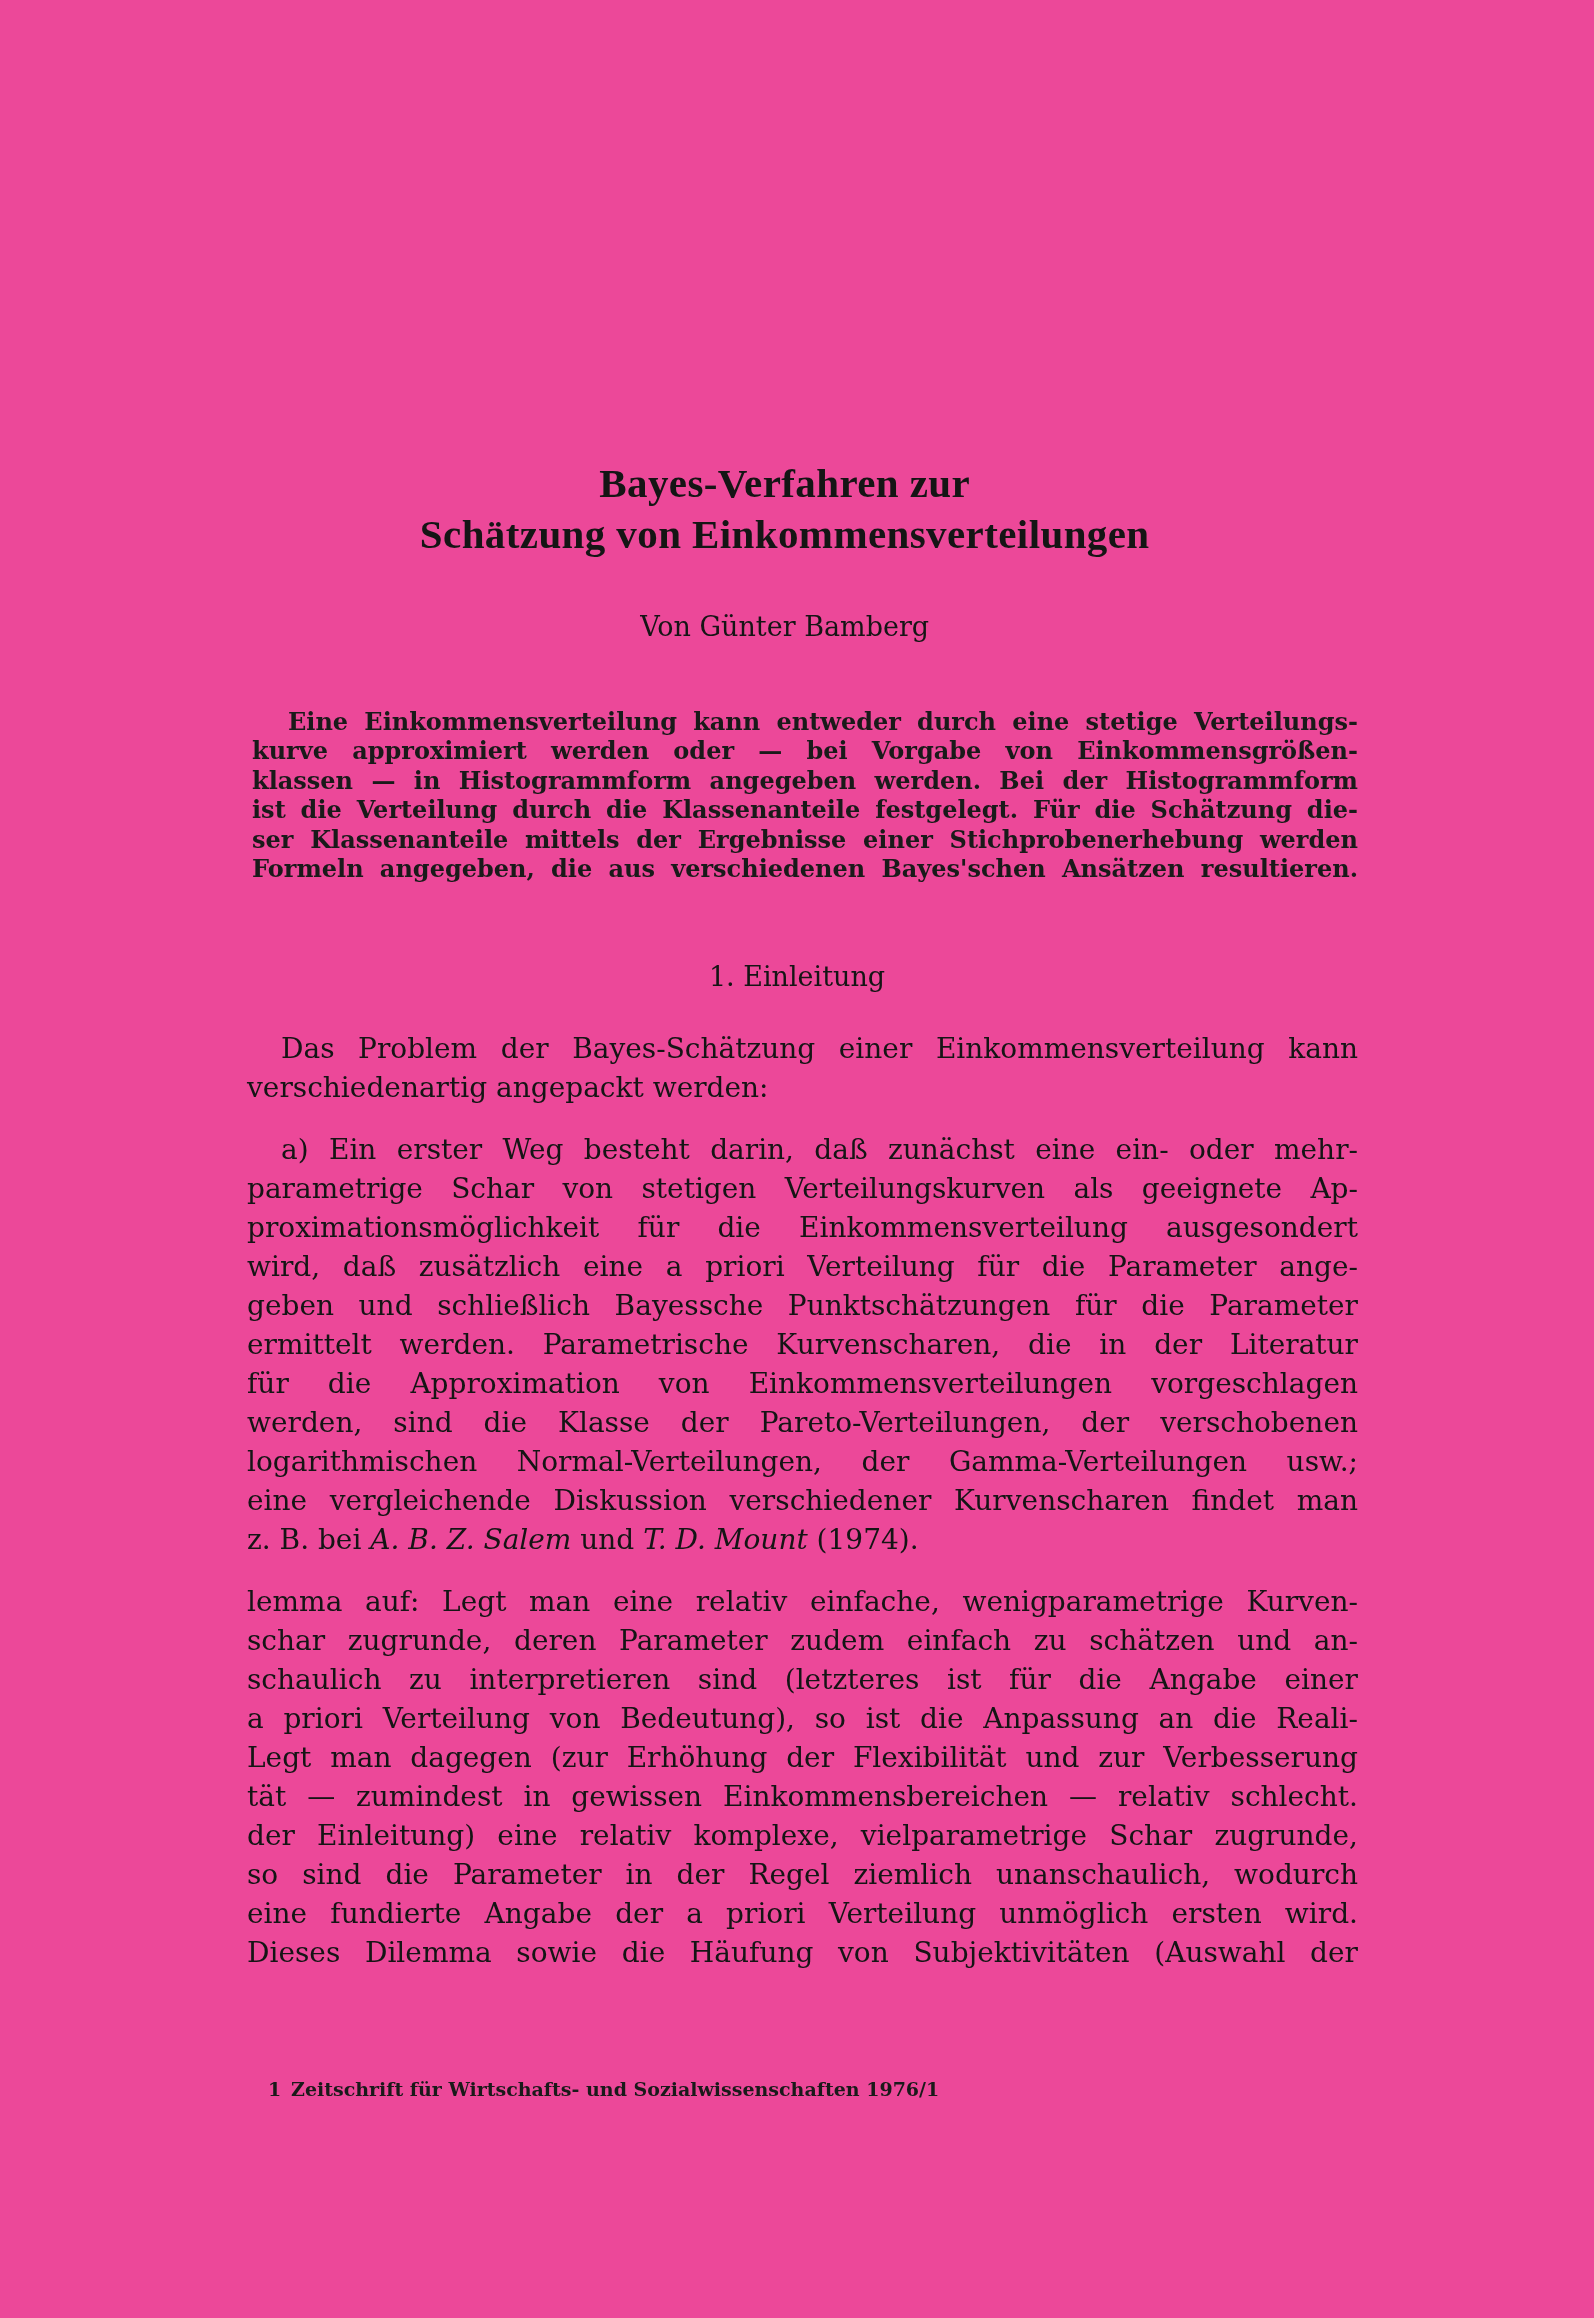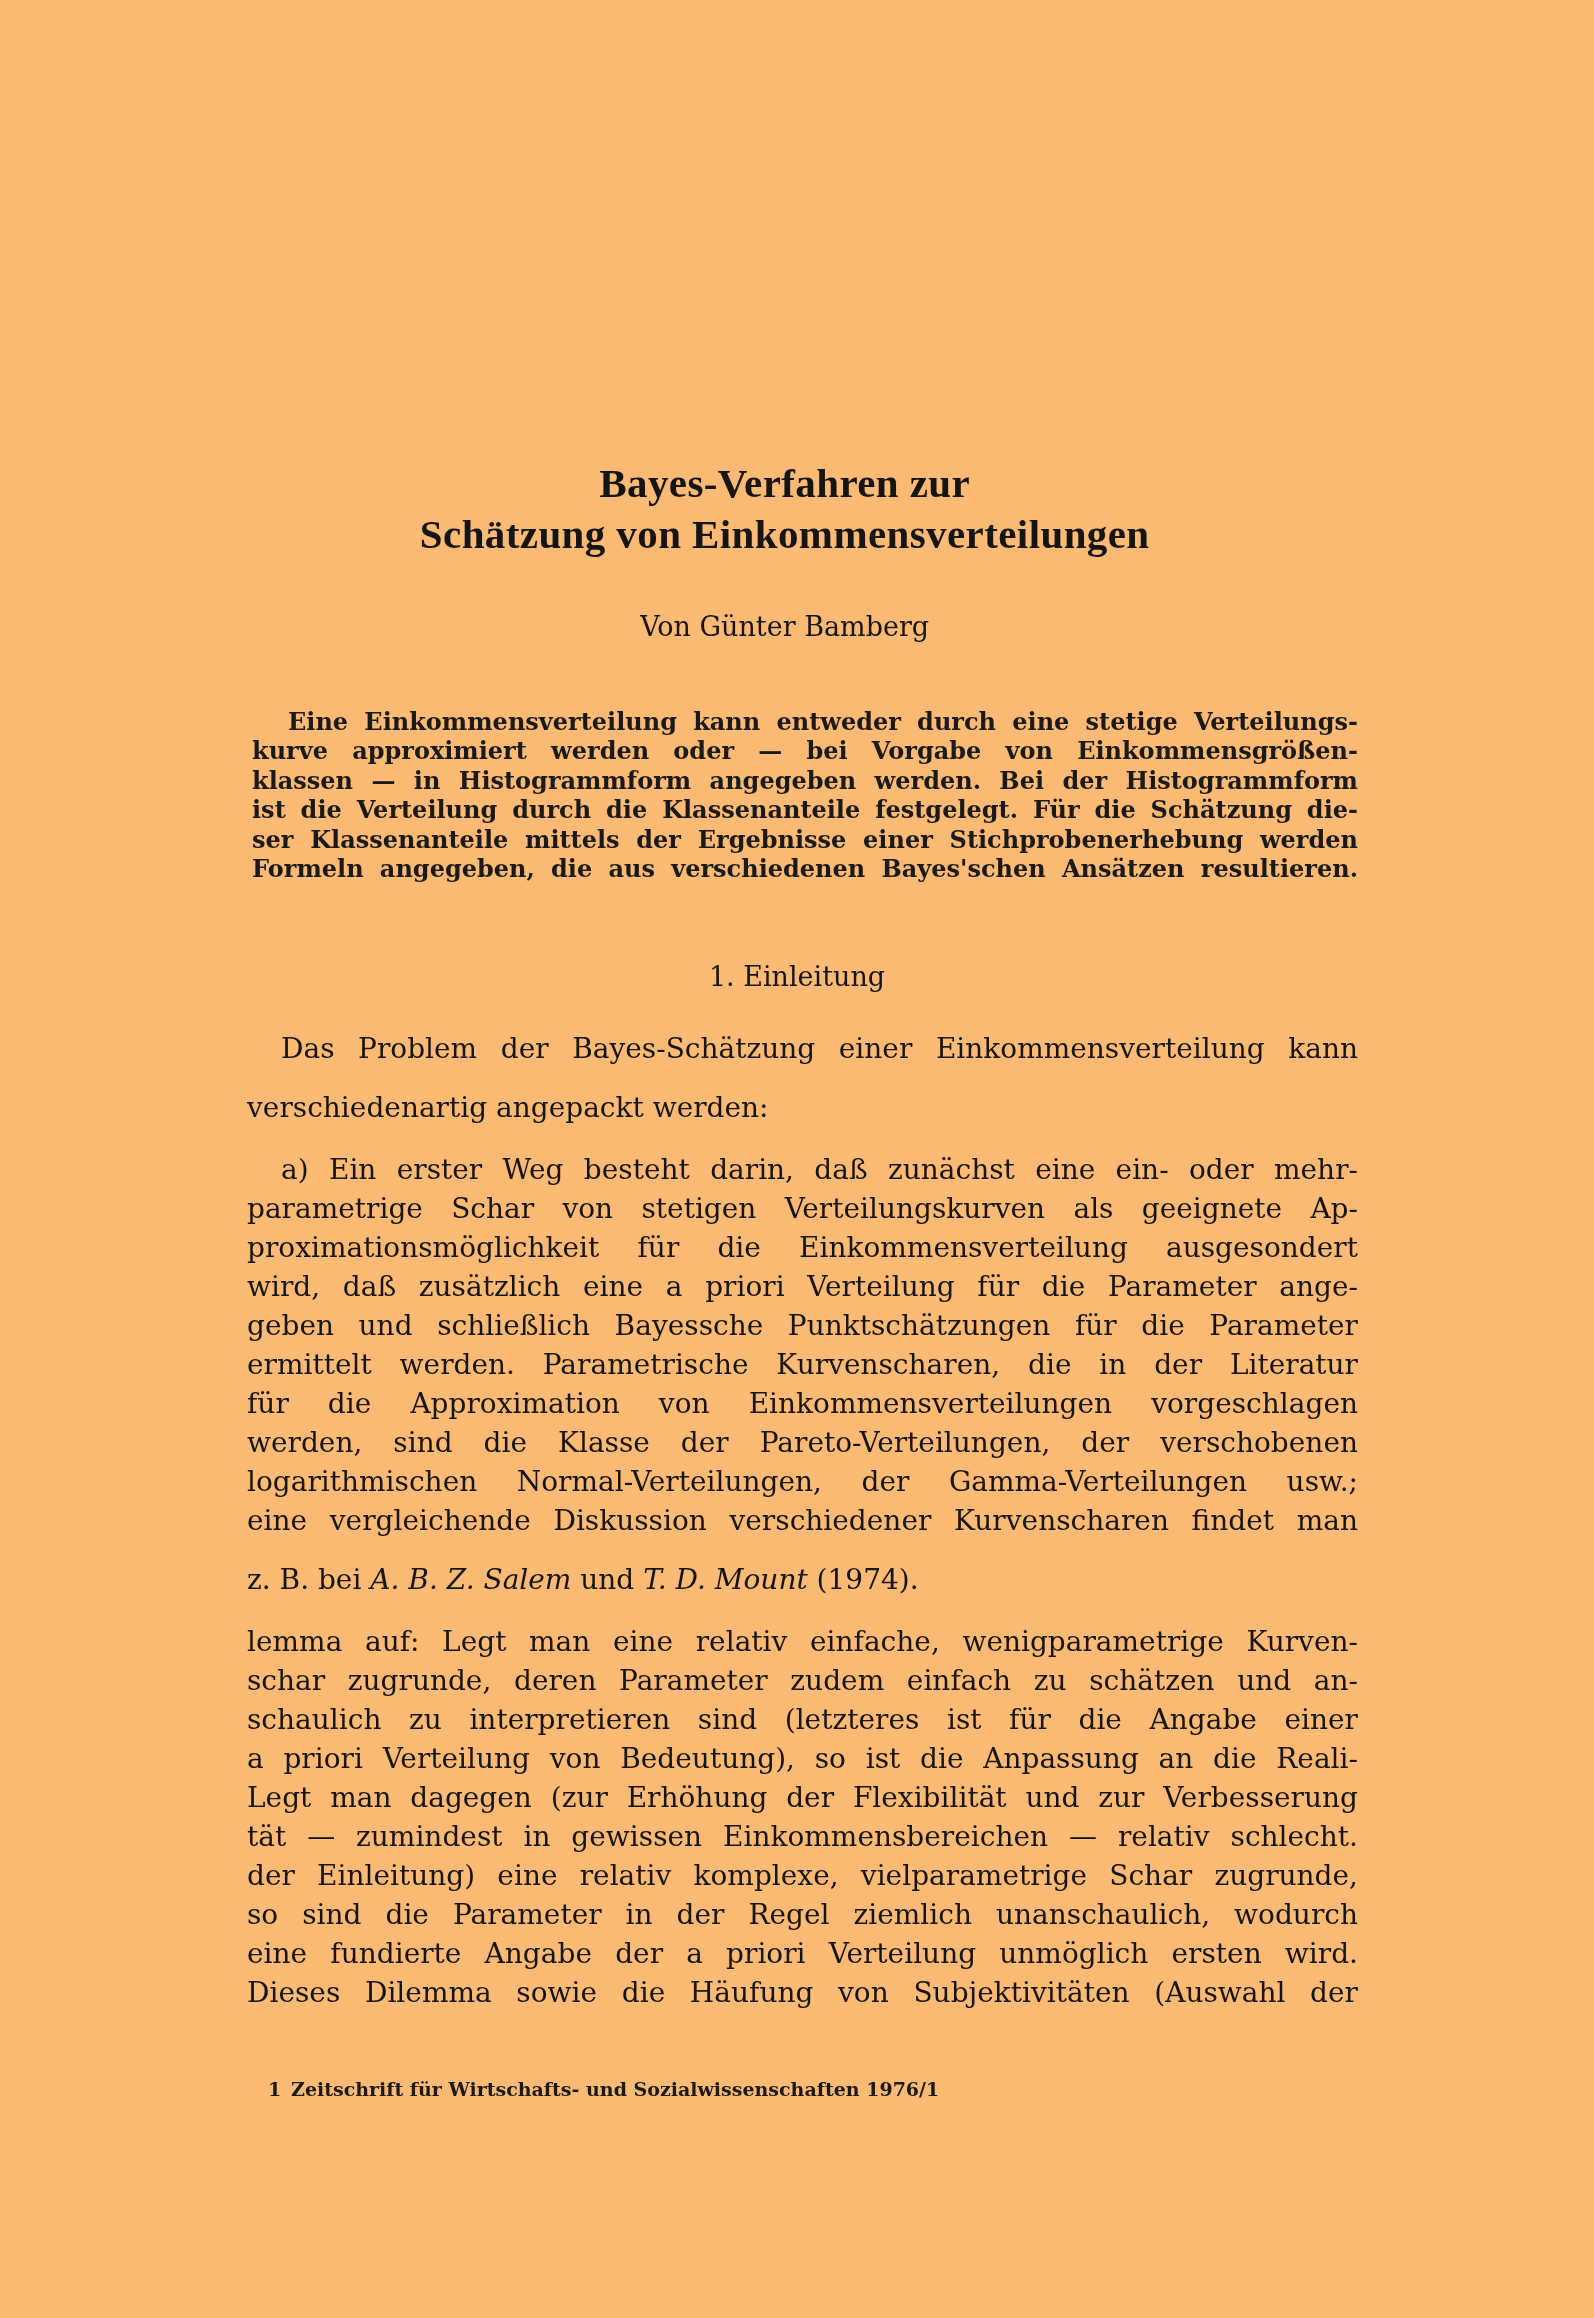--- a/index.html
+++ b/index.html
@@ -13,21 +13,21 @@
       position: relative;
       overflow: hidden;
       color: #151515;
       font-family: "DejaVu Serif", "Liberation Serif", serif;
     }
     .page {
       position: absolute;
       left: 0; top: 0;
       width: 1594px;
       height: 2319px;
-      background: #fdba74;
+      background: #ec4899;
     }
     .title {
       position: absolute;
       left: 0;
       width: 1594px;
       text-align: center;
       font-family: "Liberation Serif", "DejaVu Serif", serif;
       font-weight: bold;
       font-size: 41px;
       line-height: 51px;
@@ -58,21 +58,21 @@
       line-height: 29.4px;
       color: #1a1a1a;
     }
     .line {
       display: block;
       white-space: nowrap;
       text-align: justify;
       text-align-last: justify;
       height: 100%;
     }
-    .line.last { text-align-last: left; margin-top: 20px; }
+    .line.last { text-align-last: left; }
     .line.indent { padding-left: 36px; }
     .abstract .line { height: 29.4px; overflow: visible; }
     .section-heading {
       position: absolute;
       left: 0;
       width: 1594px;
       text-align: center;
       top: 959px;
       font-family: "DejaVu Serif", serif;
       font-weight: normal;

